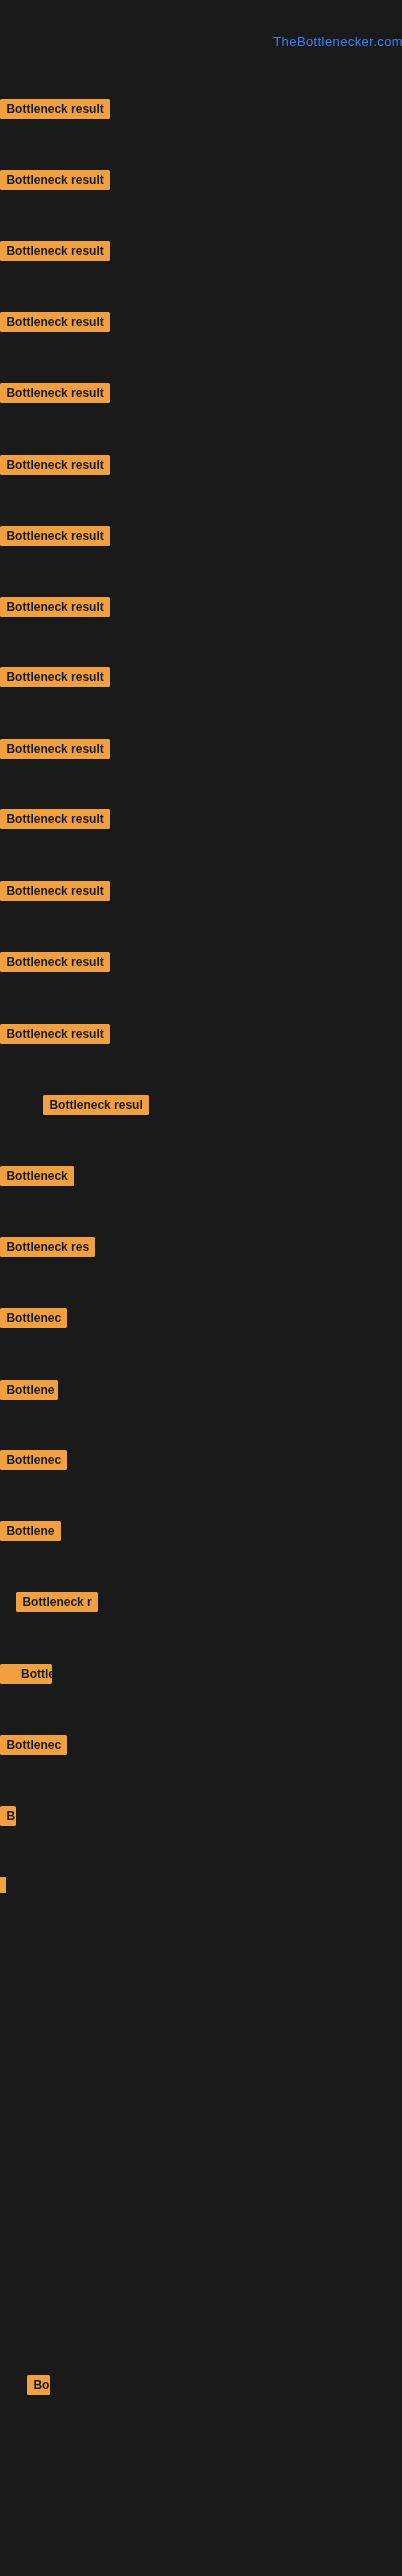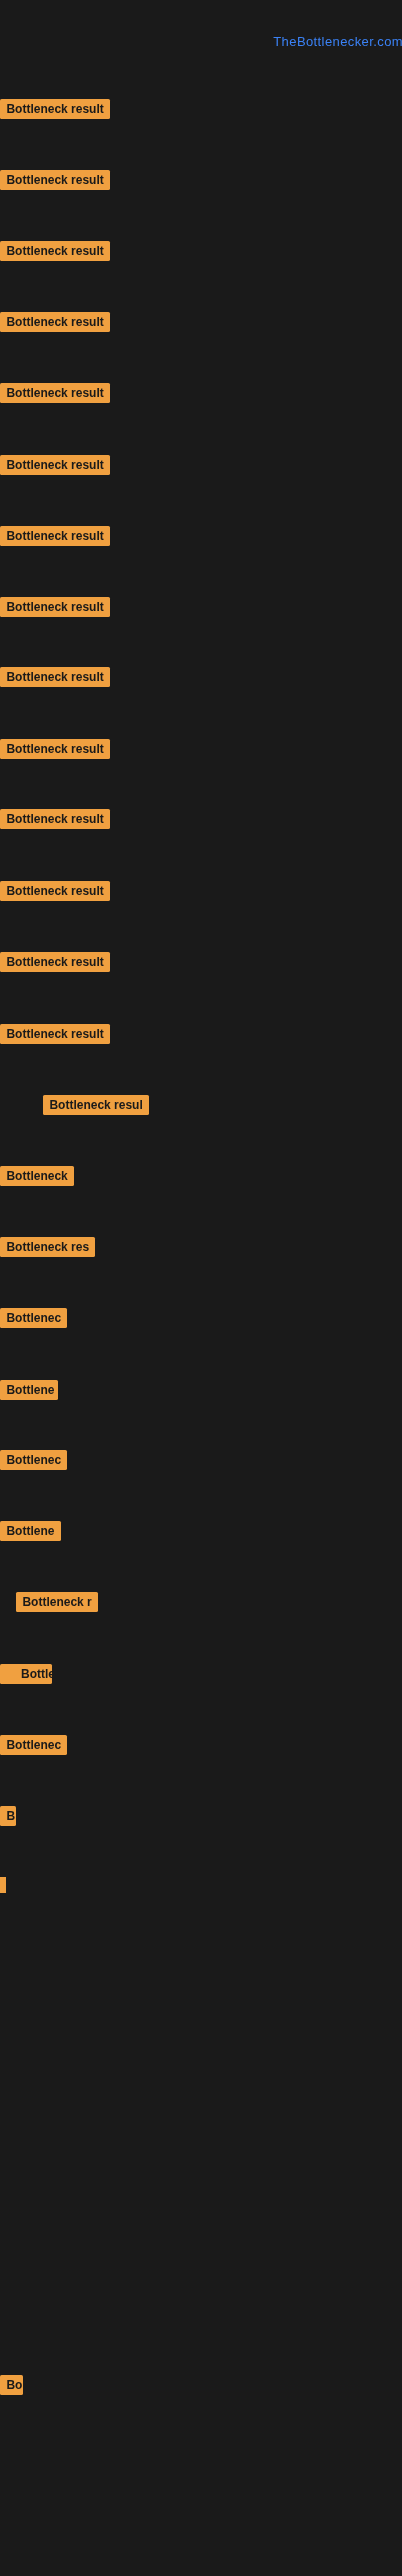--- a/index.html
+++ b/index.html
@@ -73,16 +73,16 @@
     <div class="bottleneck-item" style="top: 1113px;"><span class="bottleneck-badge" style="max-width: 85px;">Bottleneck</span></div>
     <div class="bottleneck-item" style="top: 1184px;"><span class="bottleneck-badge" style="max-width: 105px;">Bottleneck res</span></div>
     <div class="bottleneck-item" style="top: 1255px;"><span class="bottleneck-badge" style="max-width: 76px;">Bottlenec</span></div>
     <div class="bottleneck-item" style="top: 1327px;"><span class="bottleneck-badge" style="max-width: 58px;">Bottlene</span></div>
     <div class="bottleneck-item" style="top: 1397px;"><span class="bottleneck-badge" style="max-width: 76px;">Bottlenec</span></div>
     <div class="bottleneck-item" style="top: 1468px;"><span class="bottleneck-badge" style="max-width: 68px;">Bottlene</span></div>
     <div class="bottleneck-item" style="top: 1539px; padding-left: 16px;"><span class="bottleneck-badge" style="max-width: 93px;">Bottleneck r</span></div>
     <div class="bottleneck-item" style="top: 1611px;"><span class="bottleneck-badge" style="max-width: 52px; padding-left: 21px;">Bottle</span></div>
     <div class="bottleneck-item" style="top: 1682px;"><span class="bottleneck-badge" style="max-width: 76px;">Bottlenec</span></div>
     <div class="bottleneck-item" style="top: 1753px;"><span class="bottleneck-badge" style="max-width: 16px;">B</span></div>
-    <div class="bottleneck-item" style="top: 2322px;"><span class="bottleneck-badge" style="max-width: 22.5px;">Bo</span></div>
+    <div class="bottleneck-item" style="top: 2322px;"><span class="bottleneck-badge" style="max-width: 22.5px; margin-left: 27px;">Bo</span></div>
     <div class="bottleneck-item" style="top: 1824px; left: 0px; width: 6.4px; height: 16px; background-color: rgb(240, 160, 64);"></div>
   </div>
 
 
 </body></html>

